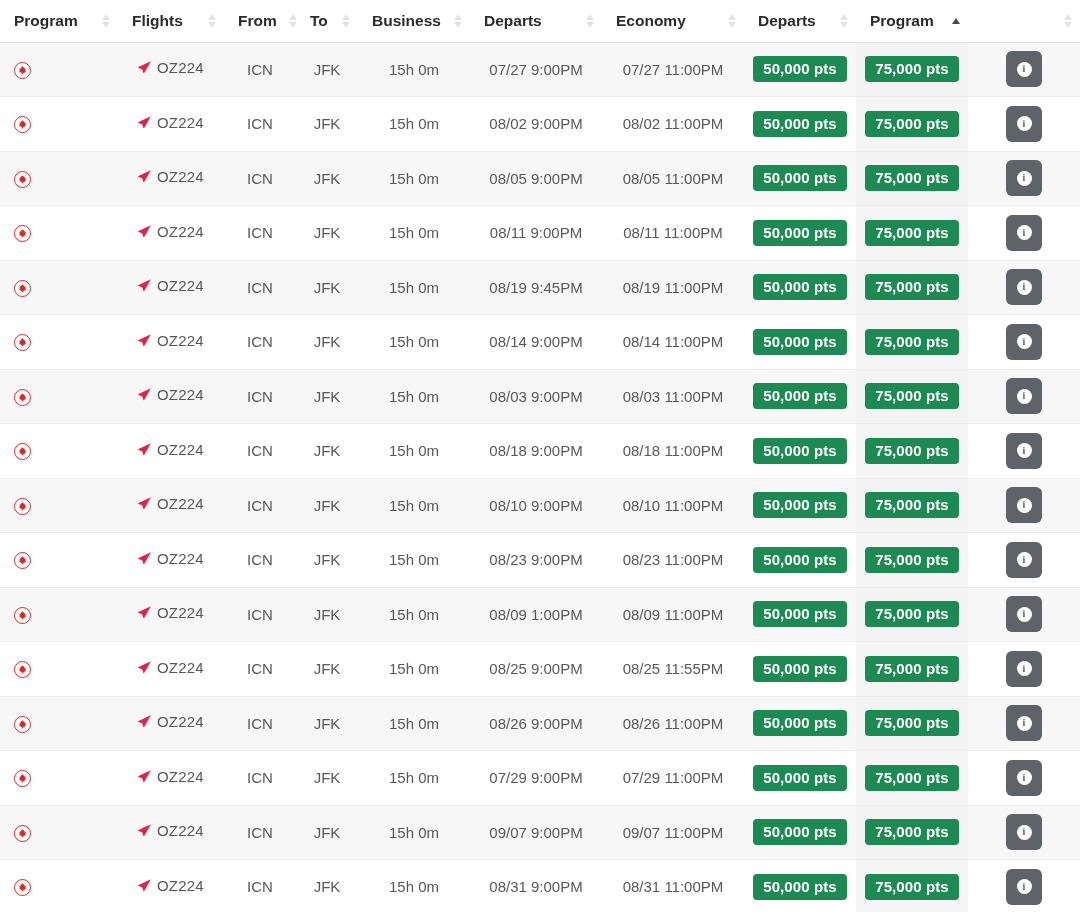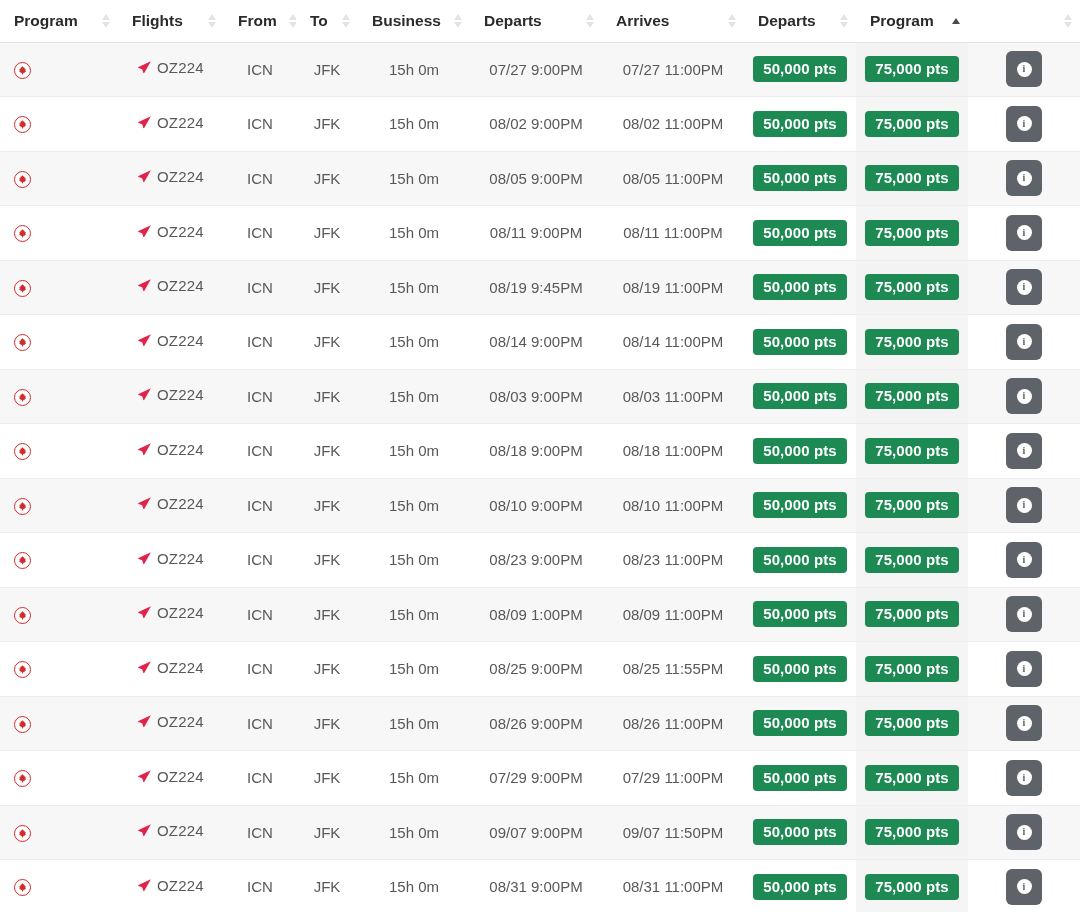--- a/index.html
+++ b/index.html
@@ -232,21 +232,21 @@
             <div class="th-inner">
               <span class="th-label">Departs</span>
               <span class="sort-ind">
                 <span class="caret up"></span>
                 <span class="caret down"></span>
               </span>
             </div>
           </th>
           <th class="th-arrives">
             <div class="th-inner">
-              <span class="th-label">Arrives</span>
+              <span class="th-label">Economy</span>
               <span class="sort-ind">
                 <span class="caret up"></span>
                 <span class="caret down"></span>
               </span>
             </div>
           </th>
           <th class="th-economy">
             <div class="th-inner">
               <span class="th-label">Departs</span>
               <span class="sort-ind">
@@ -637,21 +637,21 @@
                 <svg width="17" height="17" viewBox="0 0 24 24" aria-hidden="true">
                   <path fill="#e1224a" d="M21 3L3.5 11.2c-.7.3-.7 1.3.1 1.5l5.1 1.6 1.6 5.1c.2.8 1.2.8 1.5.1L21 3z"></path>
                 </svg>
               </span>
               <span class="flight-no">OZ224</span>
             </span></td>
           <td class="col-from">ICN</td>
           <td class="col-to">JFK</td>
           <td class="col-duration">15h 0m</td>
           <td class="col-departs">09/07 9:00PM</td>
-          <td class="col-arrives">09/07 11:50PM</td>
+          <td class="col-arrives">09/07 11:00PM</td>
           <td class="col-economy"><span class="pts-badge">50,000 pts</span></td>
           <td class="col-business"><span class="pts-badge">75,000 pts</span></td>
           <td class="col-actions"><button class="info-btn">
               <span class="info-glyph">i</span>
             </button></td>
         </tr>
         <tr class="data-row even">
           <td class="col-program"><span class="program-logo">
               <svg width="11" height="11" viewBox="0 0 24 24" aria-hidden="true">
                 <path fill="#d32b2b" d="M12 2l1.6 3.6 2.3-1-.7 3 3.2-.5-1.3 2.3 3.4 1.1-2.8 1.9 2.3 2.2-3.6.5.6 2.9-3.1-1.1-.8 3.6h-1.8l-.8-3.6-3.1 1.1.6-2.9-3.6-.5 2.3-2.2-2.8-1.9 3.4-1.1L5.6 7.1l3.2.5-.7-3 2.3 1z"></path>

